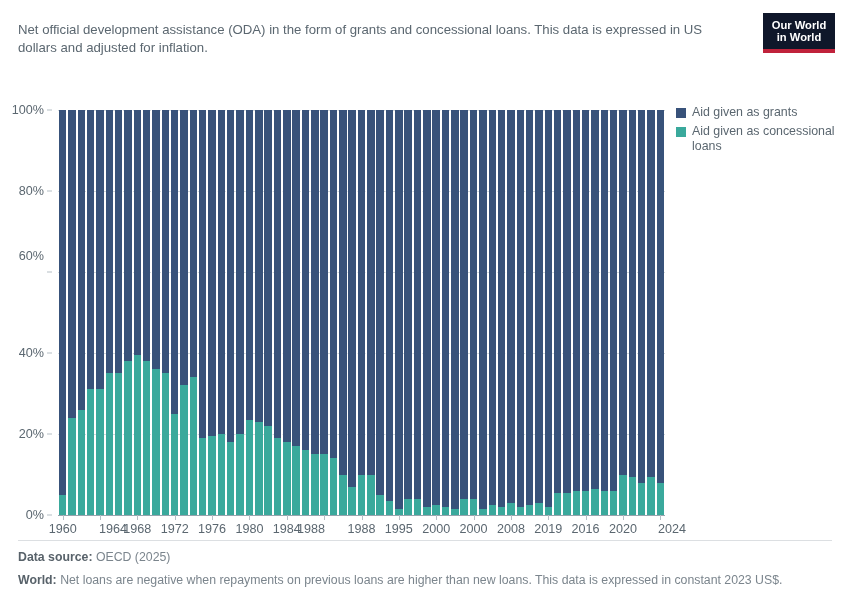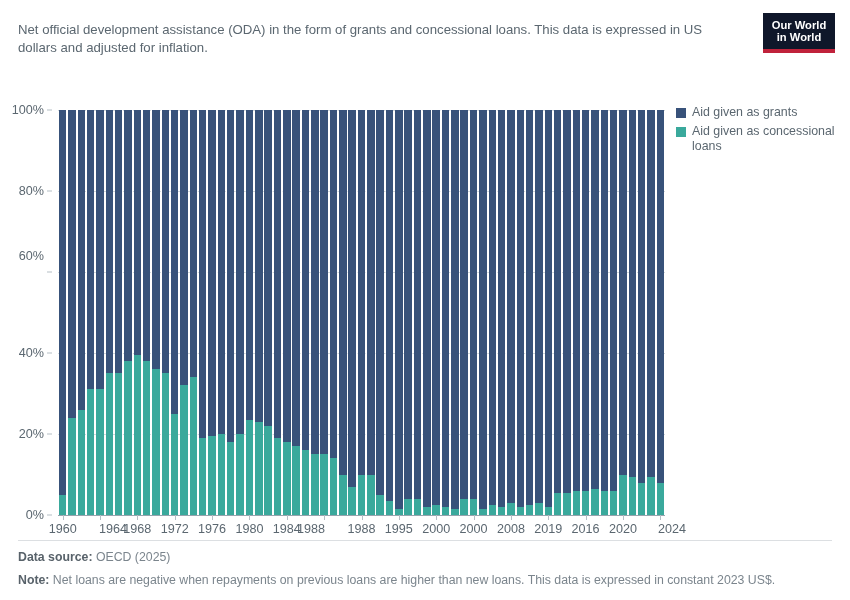--- a/index.html
+++ b/index.html
@@ -443,18 +443,18 @@
 
   <div class="footer">
     <hr>
     <div class="footer-row">
       <div class="footer-text">
         <b>Data source:</b>
         <span>OECD (2025)</span>
       </div>
     </div>
     <div class="footer-note">
-      <b>Note:</b>
+      <b>World:</b>
       <span>Net loans are negative when repayments on previous loans are higher than new loans. This data is expressed in constant 2023 US$.</span>
     </div>
   </div>
 
 </div>
 
 </body></html>

